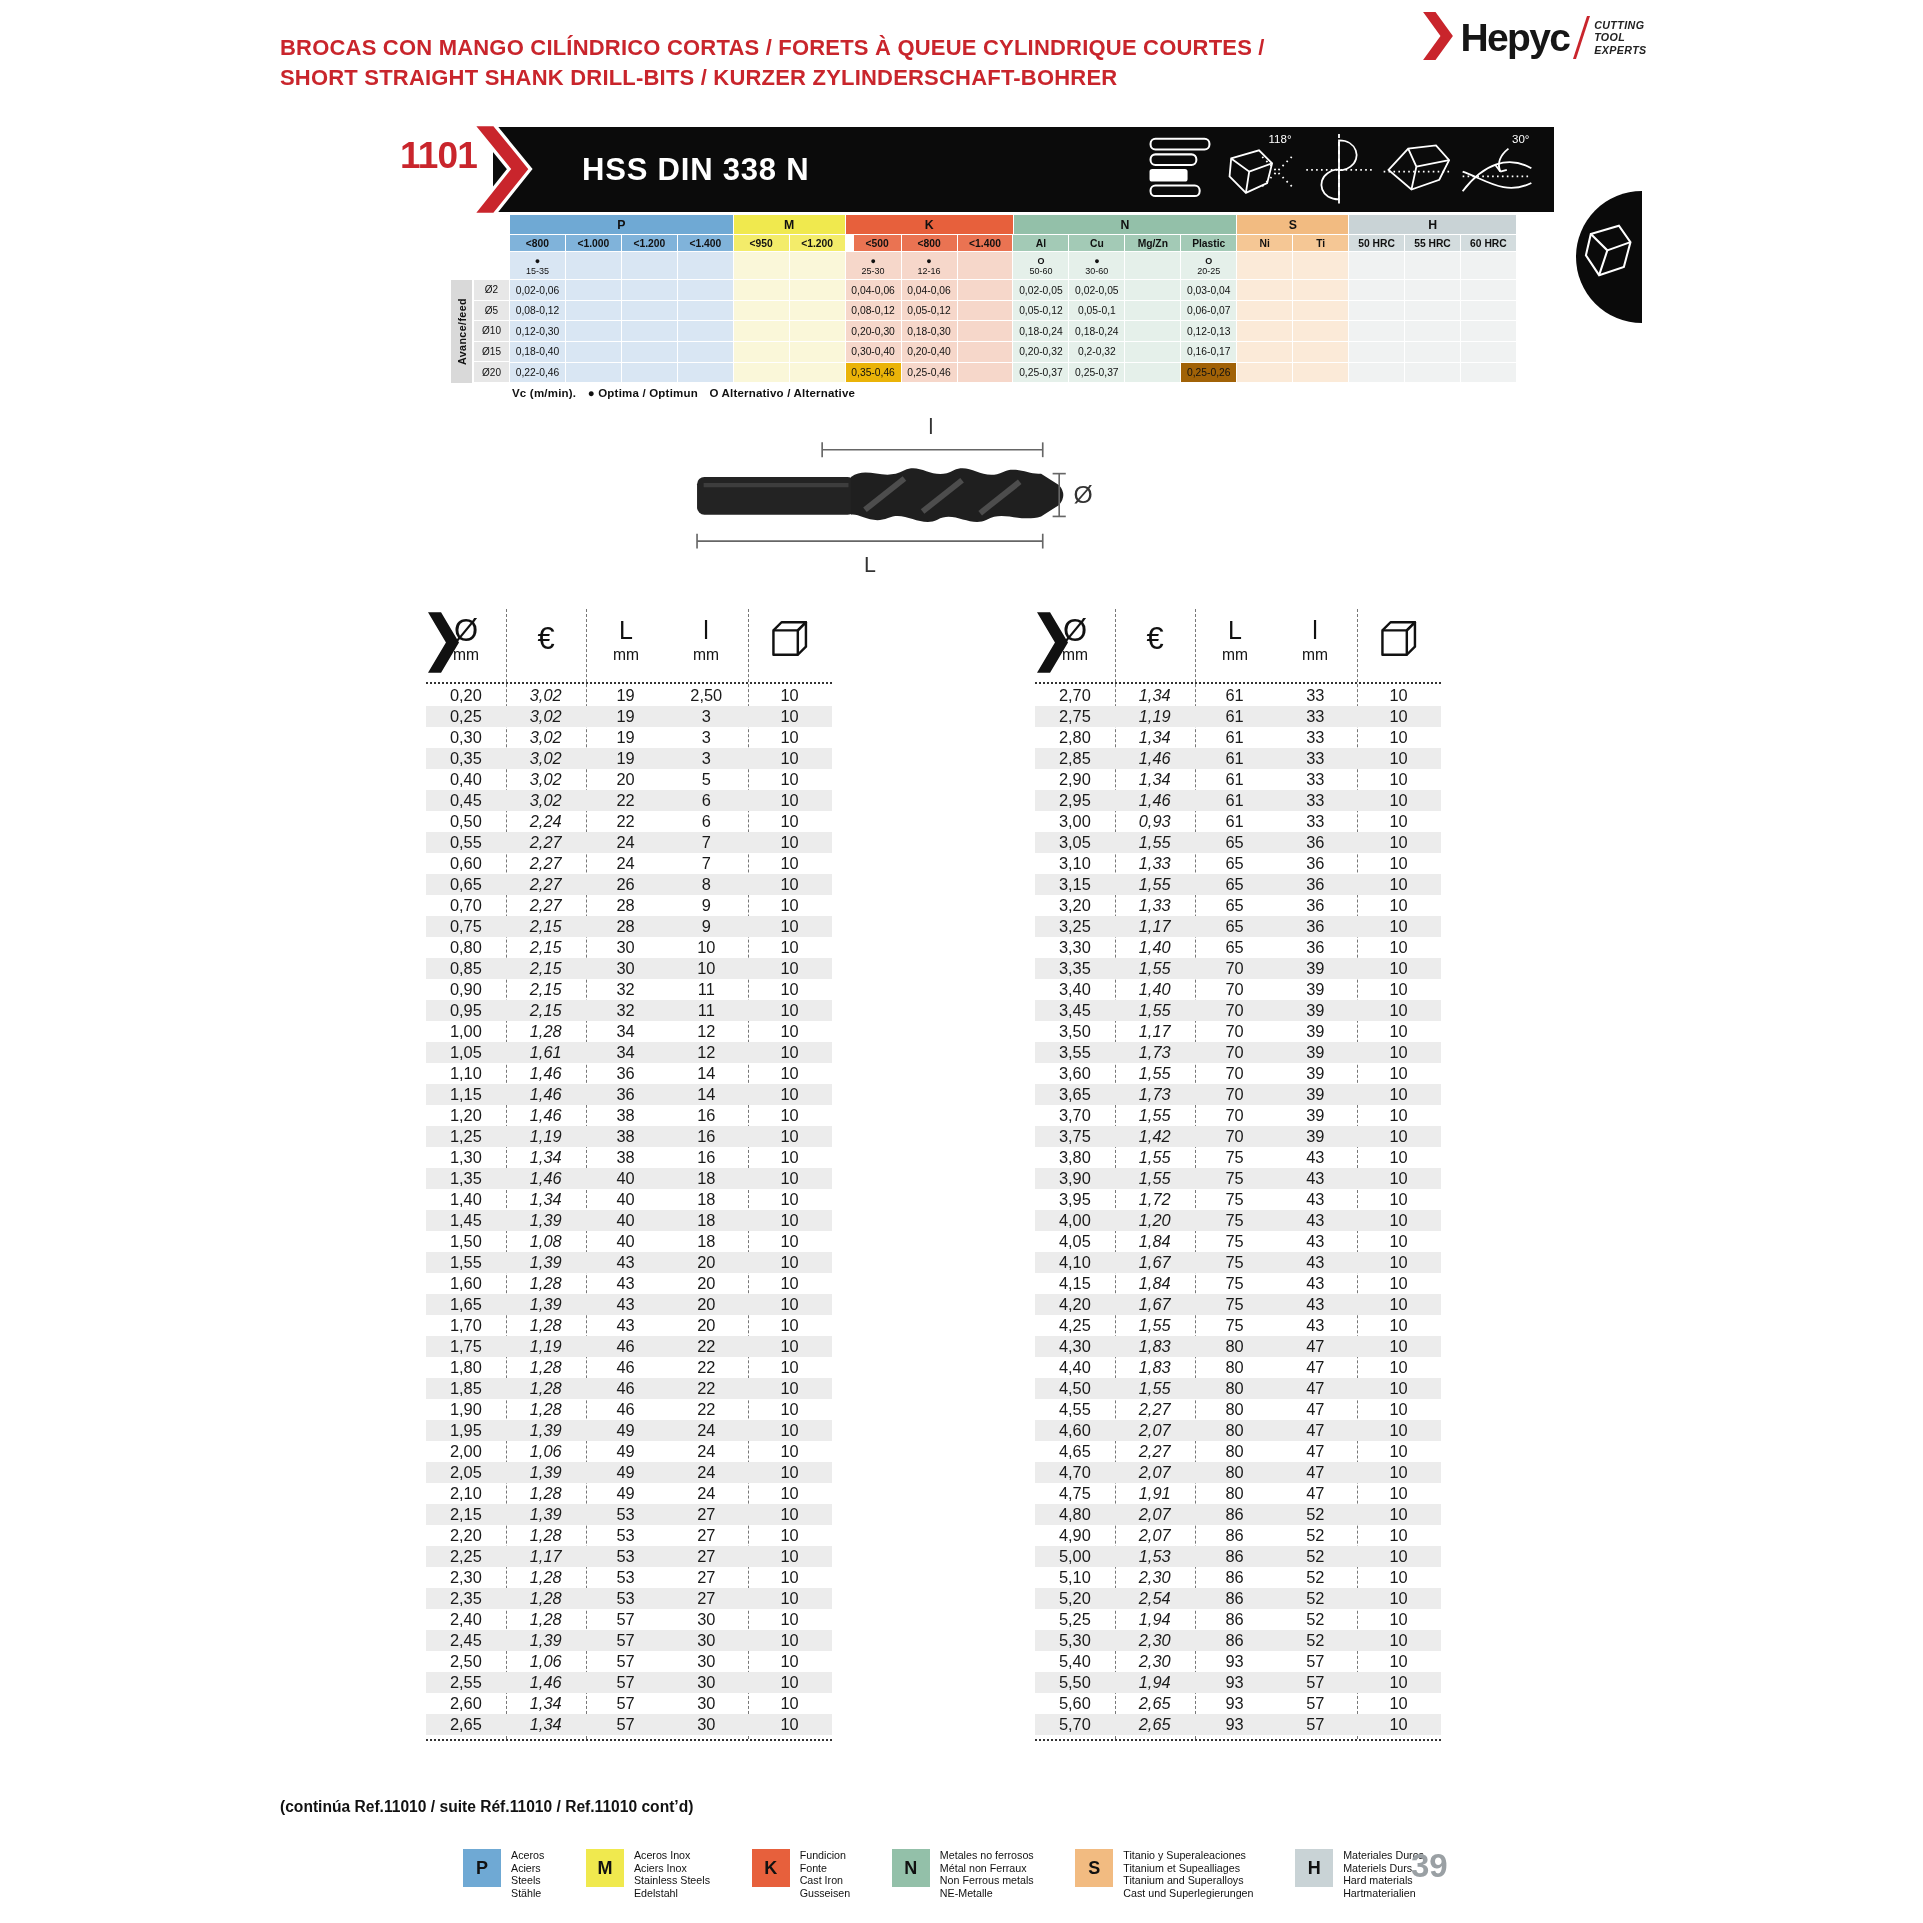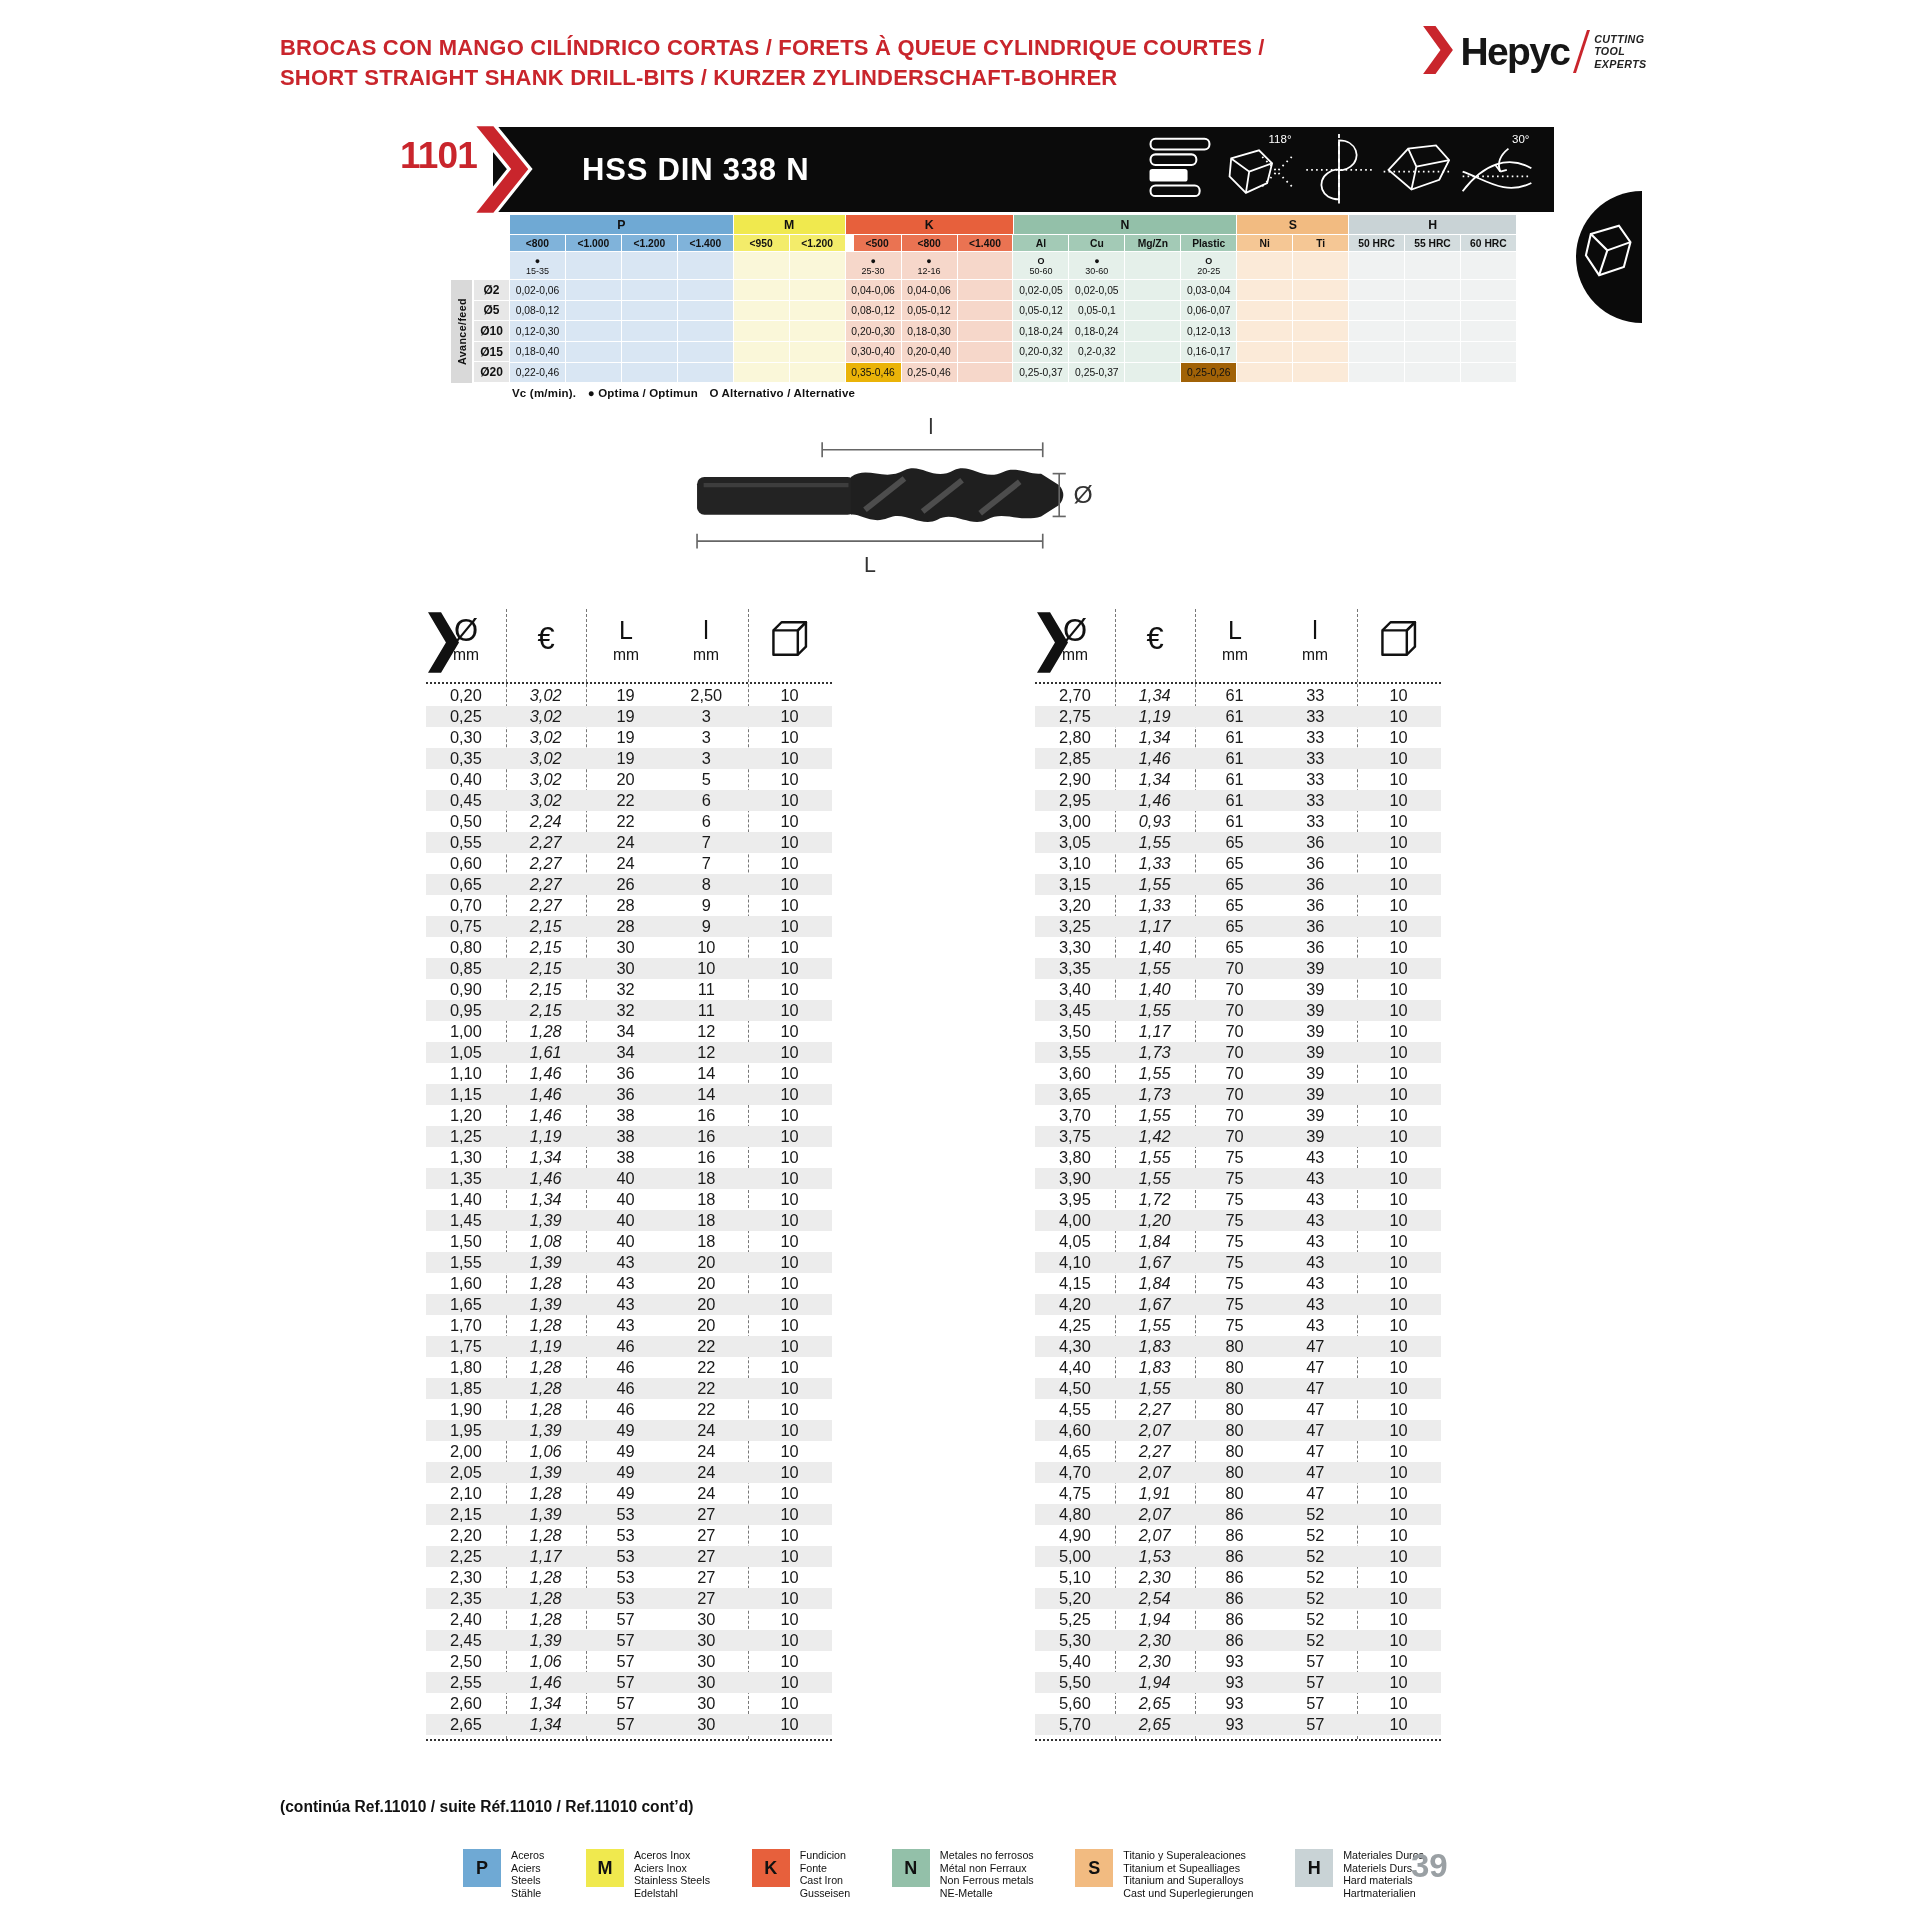--- a/index.html
+++ b/index.html
@@ -36,21 +36,21 @@
   .sgh{height:19px;font-size:12.3px;font-weight:bold}
   .ssub{height:17.3px;font-size:10.3px;font-weight:bold;border-top:1.6px solid #fff}
   .svc{height:28px;font-size:9px;line-height:10px;border-top:1.6px solid #fff}
   .svc .dot{font-size:9px;font-weight:bold}
   .sfeed{height:20.6px;font-size:10.3px;border-top:1.6px solid #fff}
   .feedstrip{left:451px;top:280px;width:21.4px;height:103px;background:#D9D9D9;display:flex;
              align-items:center;justify-content:center}
   .feedstrip span{writing-mode:vertical-rl;transform:rotate(180deg);font-size:10.7px;font-weight:bold;letter-spacing:0.4px}
   .dialabels{left:474px;top:280px;width:35px}
   .dialabels div{box-sizing:border-box;height:20.6px;background:#E7E7E7;border-bottom:1.6px solid #fff;
-                 display:flex;align-items:center;justify-content:center;font-size:12px;font-weight:bold}
+                 display:flex;align-items:center;justify-content:center;font-size:10px;font-weight:normal}
   .vcnote{left:512px;top:387px;font-size:11.5px;font-weight:bold;letter-spacing:0.2px}
   .vcnote span{margin-right:11.5px}
 
   
   .ptable{top:604px;width:406px;height:1137px}
   .ptable .col{position:absolute;text-align:center;top:10px}
   .bigsym{font-size:31px;line-height:33px}
   .midsym{font-size:25px;line-height:33px}
   .unit{font-size:15.6px;line-height:16.4px}
   .dsep{position:absolute;top:5px;bottom:2.5px;border-left:1.6px dashed #777}
@@ -71,21 +71,21 @@
   .pnum{left:1411px;top:1847px;font-size:33px;font-weight:bold;color:#9AA0A4}
 </style>
 </head>
 <body>
 
 <div class="abs title" style="left:280px;top:33px">
   <div>BROCAS CON MANGO CILÍNDRICO CORTAS / FORETS À QUEUE CYLINDRIQUE COURTES /</div>
   <div>SHORT STRAIGHT SHANK DRILL-BITS / KURZER ZYLINDERSCHAFT-BOHRER</div>
 </div>
 
-<div class="abs logo" style="left:1423px;top:26px">
+<div class="abs logo" style="left:1423px;top:12px">
   <span>
     <svg width="30" height="48" viewBox="0 0 36 58">
         <path d="M0,0 L15,0 L36,29 L15,58 L0,58 L21,29 Z" fill="#C9252C"></path>
       </svg>
   </span>
   <span class="logo-brand">Hepyc</span>
   <span class="logo-slash"></span>
   <span class="logo-tag">
     <div>CUTTING</div>
     <div>TOOL</div>

